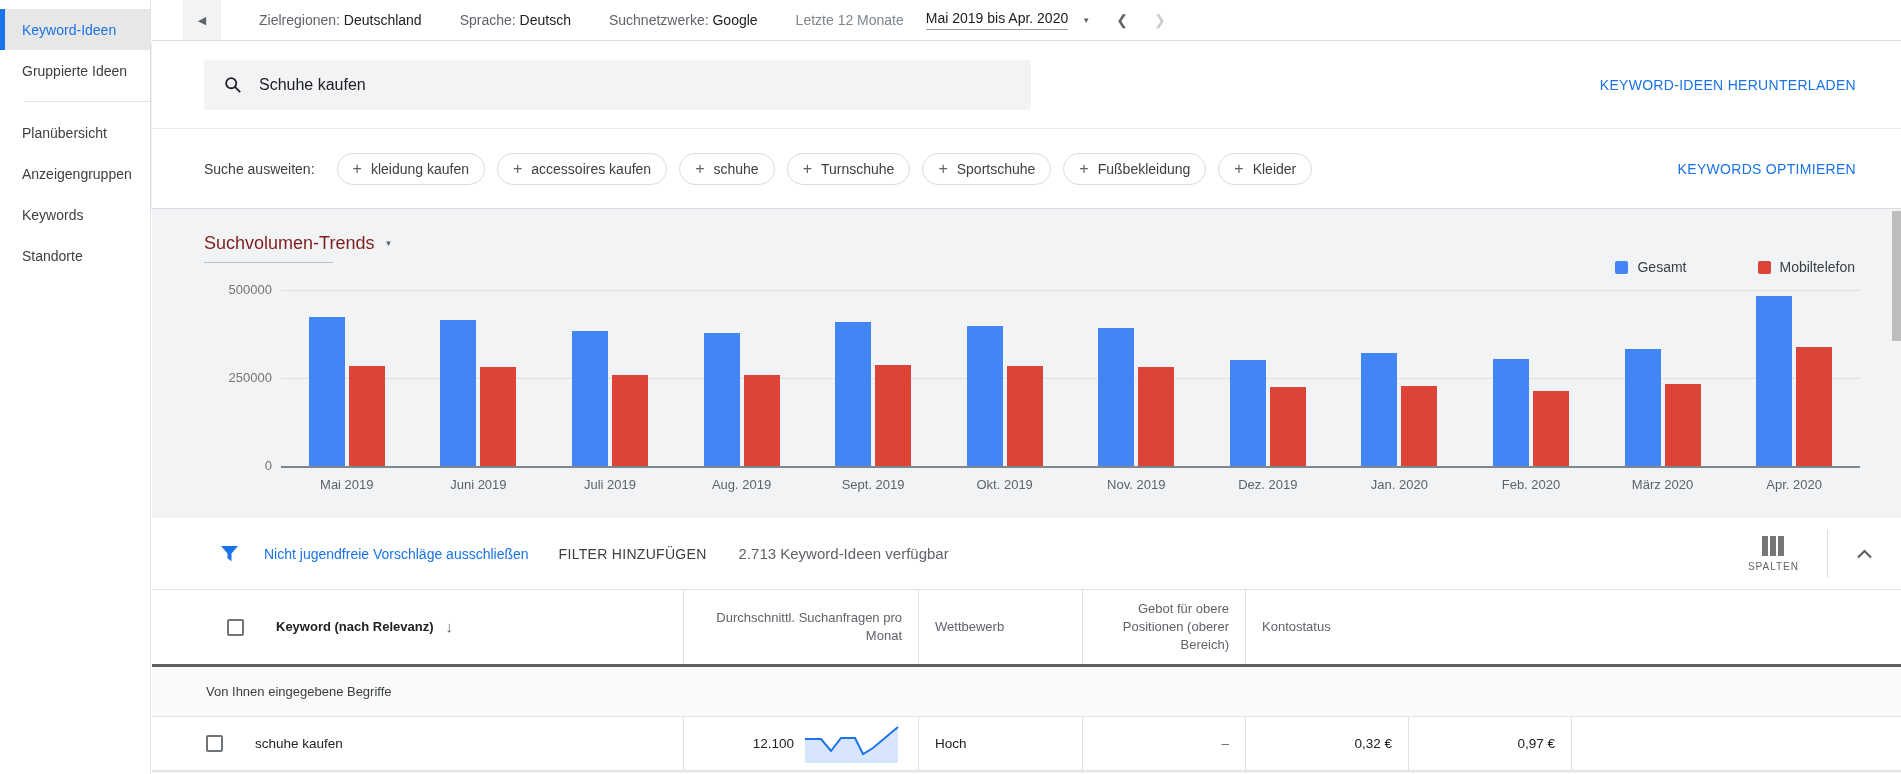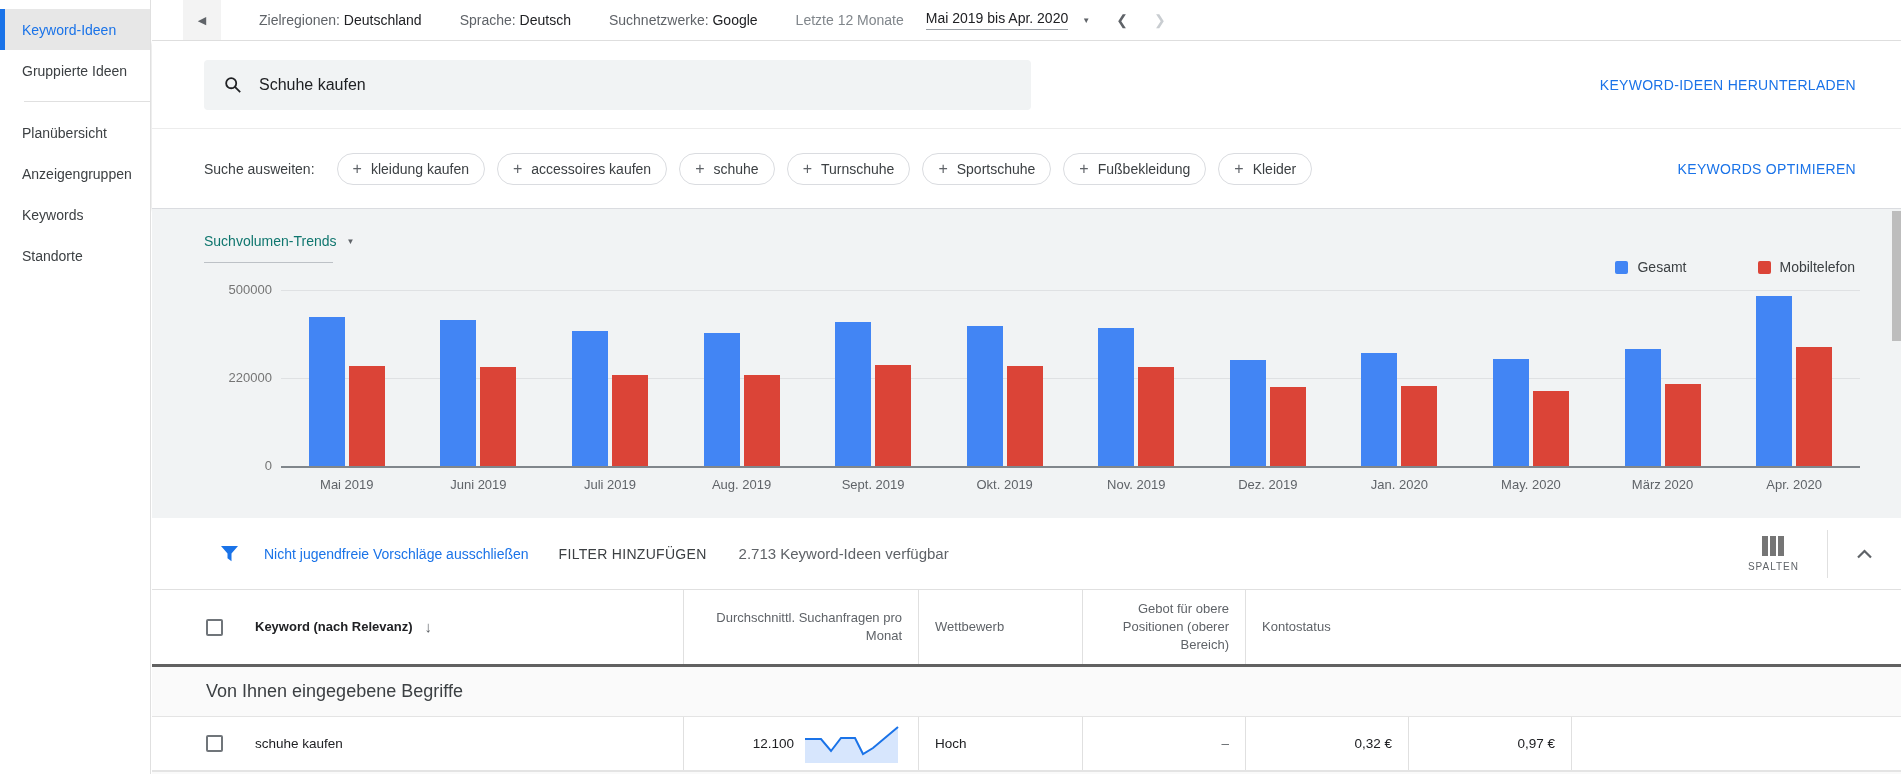--- a/index.html
+++ b/index.html
@@ -53,21 +53,21 @@
   .chip { display:flex; align-items:center; height:32px; border:1px solid #dadce0;
     border-radius:16px; background:#fff; padding:0 15px; margin-right:12px;
     font-size:14px; color:#3c4043; cursor:pointer; white-space:nowrap; }
   .chip .plus { color:#5f6368; font-size:16px; margin-right:9px; }
 
   
   .chart-panel { position:relative; height:310px; background:#f1f3f4;
     border-top:1px solid #dadce0; }
   .chart-title-wrap { position:absolute; left:52px; top:24px; display:flex;
     align-items:center; cursor:pointer; }
-  .chart-title { font-size:14px; color:#0f766e; }
+  .chart-title { font-size:18px; color:#7f1d1d; }
   .chart-title-wrap .caret-down { margin-left:10px; }
   .chart-title-underline { position:absolute; left:52px; top:53px; width:129px;
     height:1px; background:#bdc1c6; }
   .legend { position:absolute; right:46px; top:50px; display:flex; align-items:center;
     font-size:14px; color:#3c4043; }
   .legend-item { display:flex; align-items:center; margin-left:26px;padding-left:45px; }
   .legend-swatch { width:13px; height:13px; border-radius:2px; margin-right:9px; }
   .gridline { position:absolute; left:129px; right:41px; height:1px; background:#dfe1e3; }
   .gridline.zero { height:2px; background:#80868b; }
   .ytick { position:absolute; left:40px; width:80px; text-align:right;
@@ -96,27 +96,27 @@
   .v-div { width:1px; height:48px; background:#e0e0e0; margin:0 28px; }
   .chev-up { cursor:pointer; display:flex; align-items:center; }
 
   
   .tbl-grid { display:grid; grid-template-columns:531px 235px 164px 163px 163px 163px auto; }
   .tbl-header { height:74px; background:#fff; }
   .th { display:flex; align-items:center; font-size:13px; color:#5f6368;
     line-height:18px; padding:0 16px; overflow:hidden; cursor:pointer; }
   .th.r, .td.r { justify-content:flex-end; text-align:right; }
   .bL { border-left:1px solid #e0e0e0; }
-  .th-keyword { padding-left:54px; color:#202124; font-weight:700; }
+  .th-keyword { padding-left:75px; color:#202124; font-weight:700; }
   .sort-arrow { color:#5f6368; font-weight:400; font-size:15px; margin-left:12px; }
   .checkbox { width:17px; height:17px; border:2px solid #70757a; border-radius:2px;
     background:#fff; flex:none; cursor:pointer; }
   .thick-bar { height:3px; background:#616161; }
   .section-row { height:50px; background:#fafafa; border-bottom:1px solid #e4e4e4;
-    display:flex; align-items:center; padding-left:54px; font-size:18px; color:#3c4043; }
+    display:flex; align-items:center; padding-left:54px; font-size:13px; color:#3c4043; }
   .tbl-datarow { height:54px; background:#fff; border-bottom:1px solid #e4e4e4; }
   .td { display:flex; align-items:center; font-size:13.5px; color:#202124;
     padding:0 16px; overflow:hidden; }
   .td-keyword { padding-left:54px; }
   .td-keyword .checkbox { margin-right:32px; }
   .sparkline { margin-left:8px; flex:none; }
   .dash { color:#5f6368; }
   .bottom-strip { height:3px; background:#fafafa; border-top:1px solid #e4e4e4; }
 
   
@@ -236,21 +236,21 @@
         <div class="legend-item">
           <span class="legend-swatch" id="sw1" style="background: rgb(219, 68, 55);"></span>
           <span>Mobiltelefon</span>
         </div>
       </div>
 
       <div class="gridline" style="top:81px"></div>
       <div class="gridline" style="top:169px"></div>
       <div class="gridline zero" style="top:257px"></div>
       <span class="ytick" style="top:73px">500000</span>
-      <span class="ytick" style="top:161px">220000</span>
+      <span class="ytick" style="top:161px">250000</span>
       <span class="ytick" style="top:249px">0</span>
 
       <div class="bars-row" id="bars">
           <div class="bar-group">
             <div class="bar" style="height: 149px; background: rgb(66, 133, 244);"></div>
             <div class="bar" style="height: 100px; background: rgb(219, 68, 55);"></div>
           </div>
           <div class="bar-group">
             <div class="bar" style="height: 146px; background: rgb(66, 133, 244);"></div>
             <div class="bar" style="height: 99px; background: rgb(219, 68, 55);"></div>
@@ -299,21 +299,21 @@
       <div class="xlabels-row" id="xlabels">
           <div class="xlabel">Mai 2019</div>
           <div class="xlabel">Juni 2019</div>
           <div class="xlabel">Juli 2019</div>
           <div class="xlabel">Aug. 2019</div>
           <div class="xlabel">Sept. 2019</div>
           <div class="xlabel">Okt. 2019</div>
           <div class="xlabel">Nov. 2019</div>
           <div class="xlabel">Dez. 2019</div>
           <div class="xlabel">Jan. 2020</div>
-          <div class="xlabel">May. 2020</div>
+          <div class="xlabel">Feb. 2020</div>
           <div class="xlabel">März 2020</div>
           <div class="xlabel">Apr. 2020</div>
         </div>
     </div>
 
     <div class="filter-row">
       <svg class="funnel" width="19" height="17" viewBox="0 0 19 17">
         <path d="M1 1h17l-6.5 7.4v7.8l-4-3v-4.8z" fill="#1a73e8"></path>
       </svg>
       <span class="filter-link">Nicht jugendfreie Vorschläge ausschließen</span>

